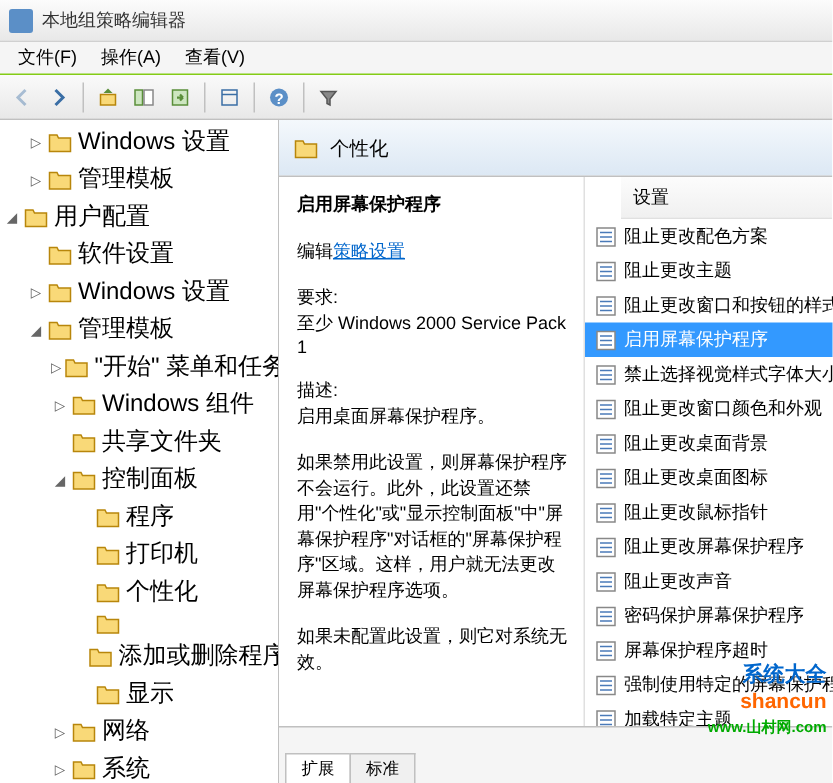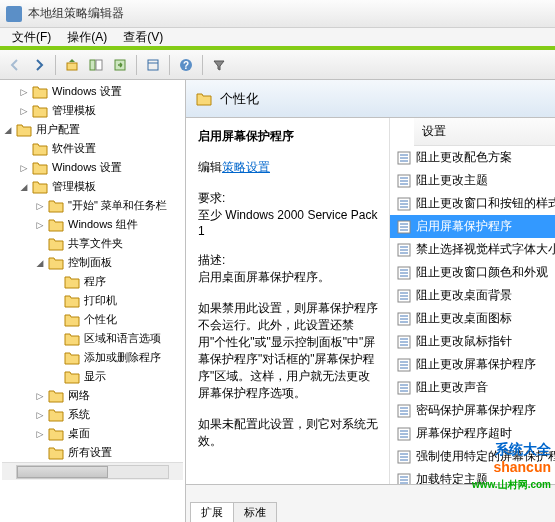--- a/index.html
+++ b/index.html
@@ -1,32 +1,32 @@
 <!DOCTYPE html>
 <html><head>
 <meta charset="utf-8">
 <style>
 * { margin: 0; padding: 0; box-sizing: border-box; font-family: "Microsoft YaHei", "SimSun", sans-serif; }
 body { width: 555px; height: 522px; background: #fff; font-size: 12px; overflow: hidden; position: relative; }
 .titlebar { height: 28px; background: linear-gradient(#fcfcfc, #e8e8e8); border-bottom: 1px solid #d0d0d0; display: flex; align-items: center; padding: 0 6px; }
 .titlebar-icon { width: 16px; height: 16px; margin-right: 6px; background: #5b8fc7; border-radius: 2px; }
 .titlebar-title { font-size: 12px; color: #333; }
-.menubar { height: 22px; background: #f5f5f5; border-bottom: 4px solid #84cc16; display: flex; align-items: center; padding: 0 4px; }
+.menubar { height: 22px; background: #f5f5f5; border-bottom: 1px solid #84cc16; display: flex; align-items: center; padding: 0 4px; }
 .menu-item { padding: 2px 8px; cursor: default; font-size: 12px; }
 .toolbar { height: 30px; background: linear-gradient(#fafafa, #e8e8e8); border-bottom: 1px solid #c0c0c0; display: flex; align-items: center; padding: 0 4px; gap: 2px; }
 .tb-btn { width: 22px; height: 22px; display: flex; align-items: center; justify-content: center; border: 1px solid transparent; border-radius: 2px; cursor: default; }
 .tb-btn.disabled { opacity: 0.4; }
 .tb-sep { width: 1px; height: 20px; background: #c0c0c0; margin: 0 3px; }
 .main { display: flex; height: 442px; }
 .tree-panel { width: 186px; border-right: 1px solid #c0c0c0; overflow: auto; background: #fff; padding: 2px; }
 .tree-item { display: flex; align-items: center; padding: 2px 0; cursor: default; white-space: nowrap; }
 .tree-toggle { width: 12px; height: 12px; display: inline-flex; align-items: center; justify-content: center; color: #666; font-size: 9px; margin-right: 2px; }
 .tree-toggle.empty { visibility: hidden; }
 .folder-icon { width: 16px; height: 14px; margin-right: 4px; flex-shrink: 0; }
-.tree-label { font-size: 11px; }
+.tree-label { font-size: 16px; }
 .indent-0 { padding-left: 0px; }
 .indent-1 { padding-left: 16px; }
 .indent-2 { padding-left: 32px; }
 .indent-3 { padding-left: 48px; }
 .content-panel { flex: 1; display: flex; flex-direction: column; overflow: hidden; }
 .content-header { height: 38px; background: linear-gradient(#f4f8fc, #dce8f4); border-bottom: 1px solid #c0c0c0; display: flex; align-items: center; padding: 0 10px; }
 .content-header .folder-icon { margin-right: 8px; }
 .content-header-title { font-size: 13px; }
 .content-body { flex: 1; display: flex; overflow: hidden; }
 .detail-pane { width: 204px; padding: 10px 8px 10px 12px; overflow: hidden; border-right: 1px solid #e0e0e0; }
@@ -208,21 +208,20 @@
           <svg class="folder-icon" viewBox="0 0 16 14">
             <path d="M1 3 L1 13 L15 13 L15 4 L7 4 L6 2 L1 2 Z" fill="#f9d978" stroke="#b8860b"></path>
           </svg>
           <span class="tree-label">个性化</span>
         </div>
         <div class="tree-item indent-3">
           <span class="tree-toggle empty">▷</span>
           <svg class="folder-icon" viewBox="0 0 16 14">
             <path d="M1 3 L1 13 L15 13 L15 4 L7 4 L6 2 L1 2 Z" fill="#f9d978" stroke="#b8860b"></path>
           </svg>
-          <span class="tree-label">区域和语言选项</span>
         </div>
         <div class="tree-item indent-3">
           <span class="tree-toggle empty">▷</span>
           <svg class="folder-icon" viewBox="0 0 16 14">
             <path d="M1 3 L1 13 L15 13 L15 4 L7 4 L6 2 L1 2 Z" fill="#f9d978" stroke="#b8860b"></path>
           </svg>
           <span class="tree-label">添加或删除程序</span>
         </div>
         <div class="tree-item indent-3">
           <span class="tree-toggle empty">▷</span>

